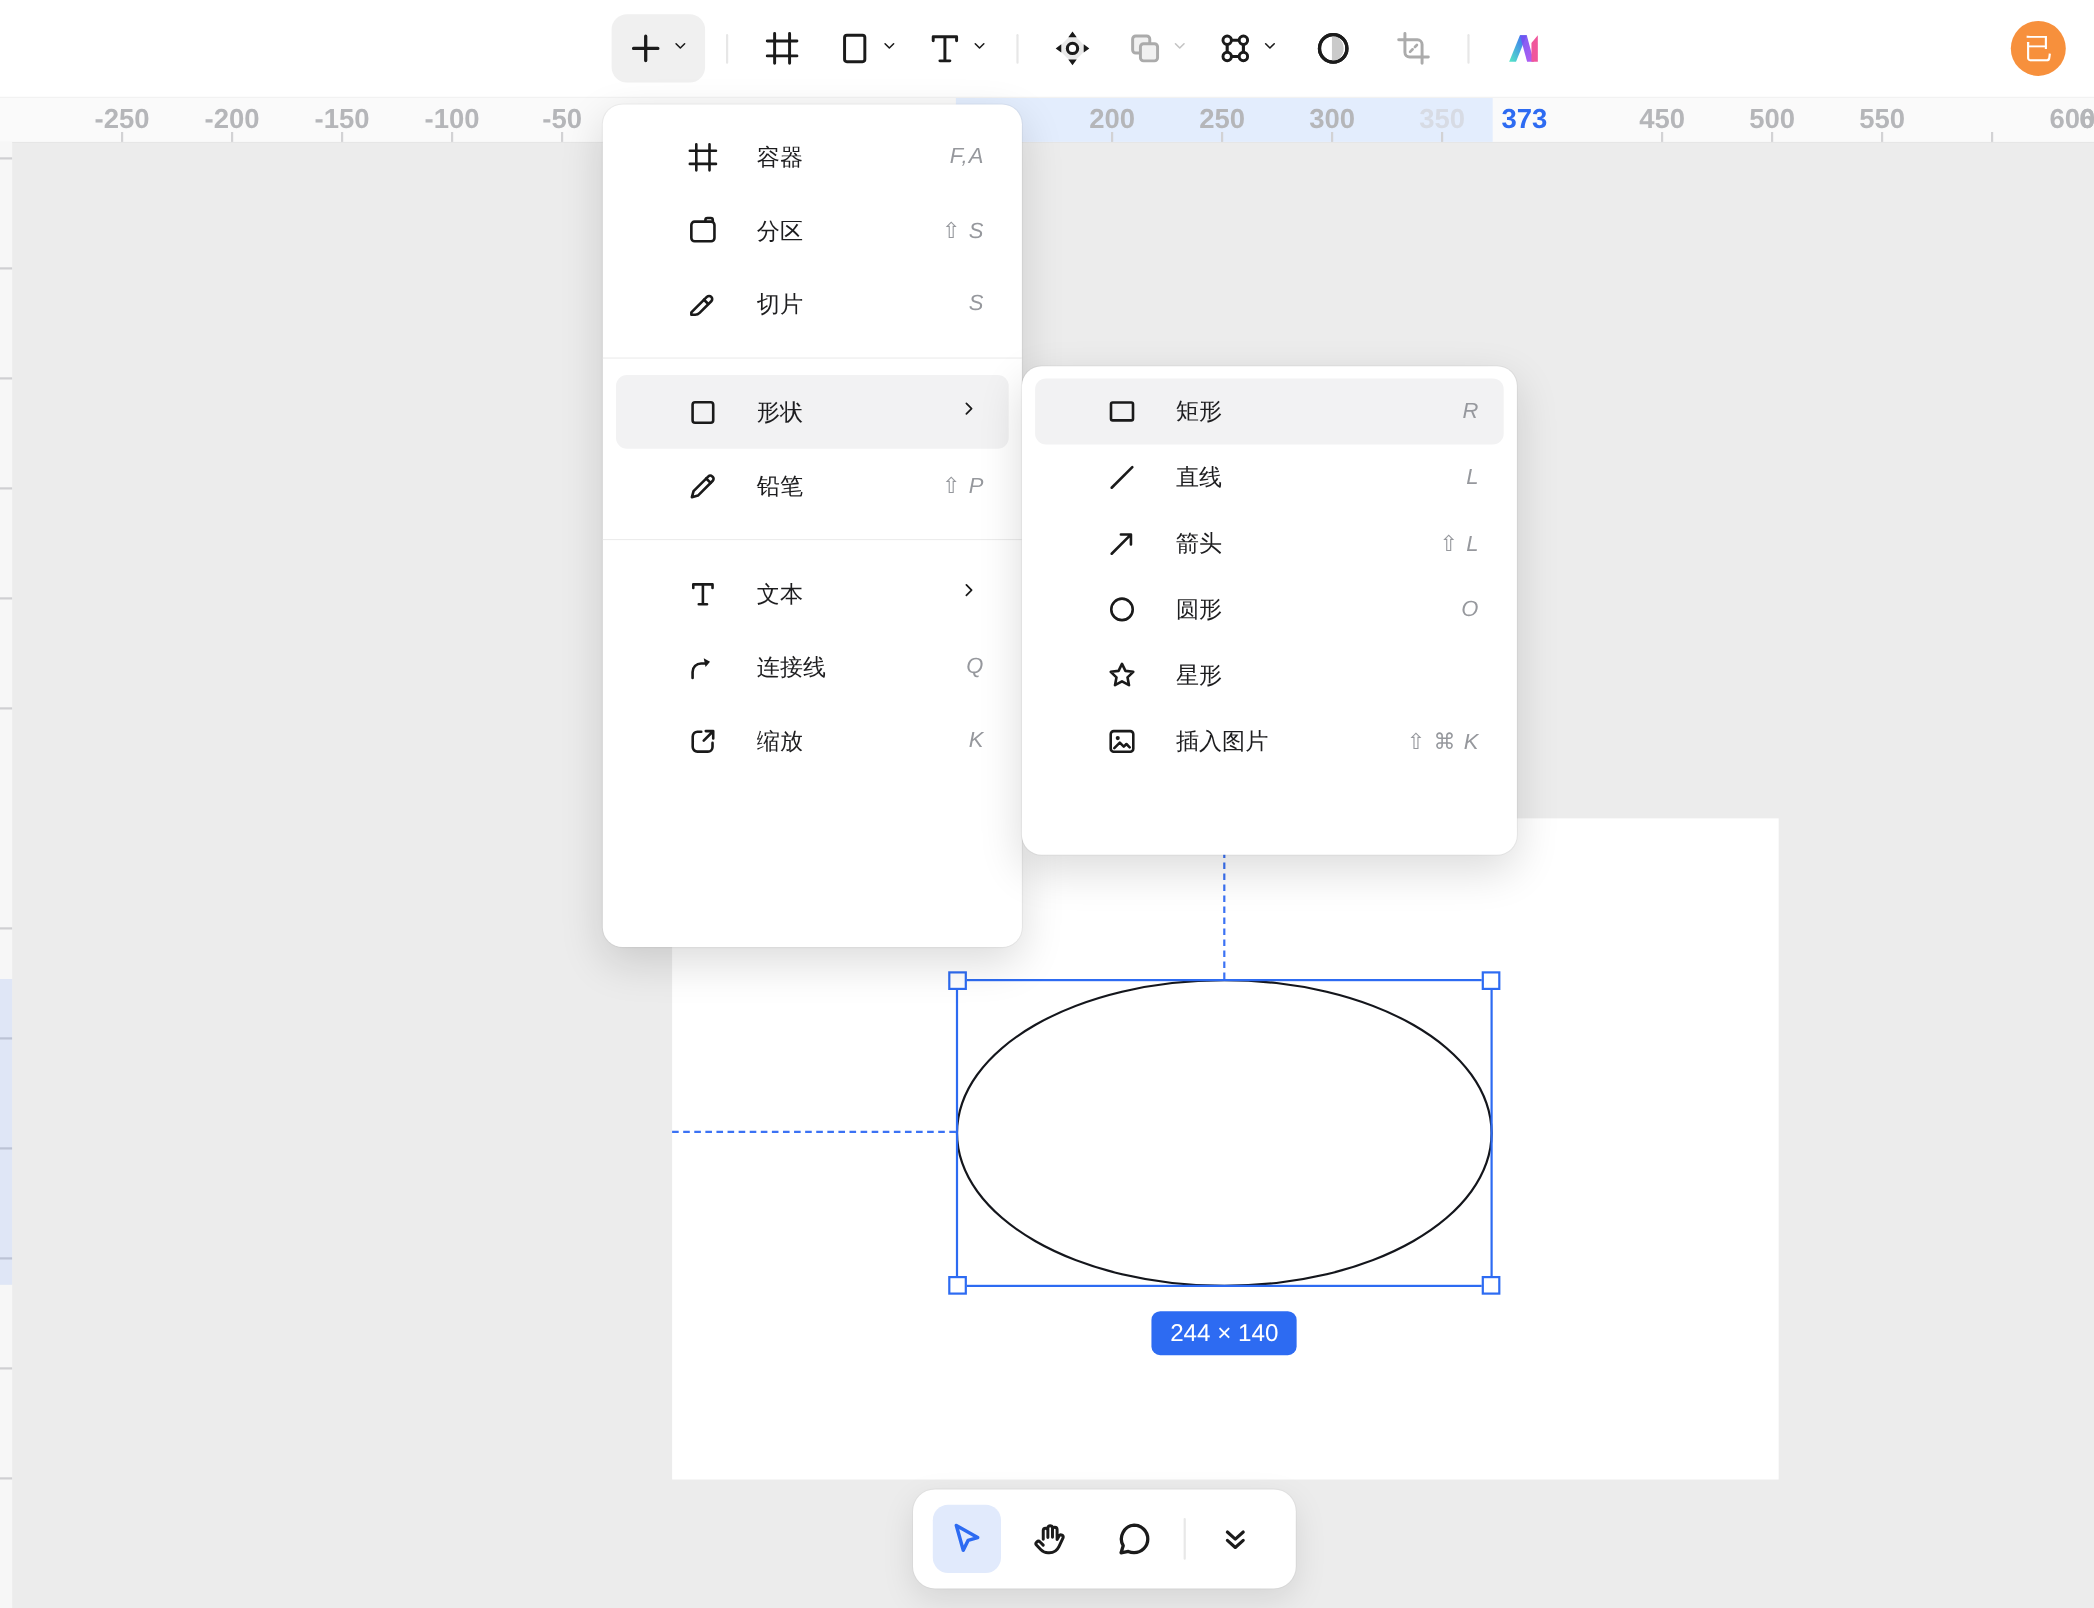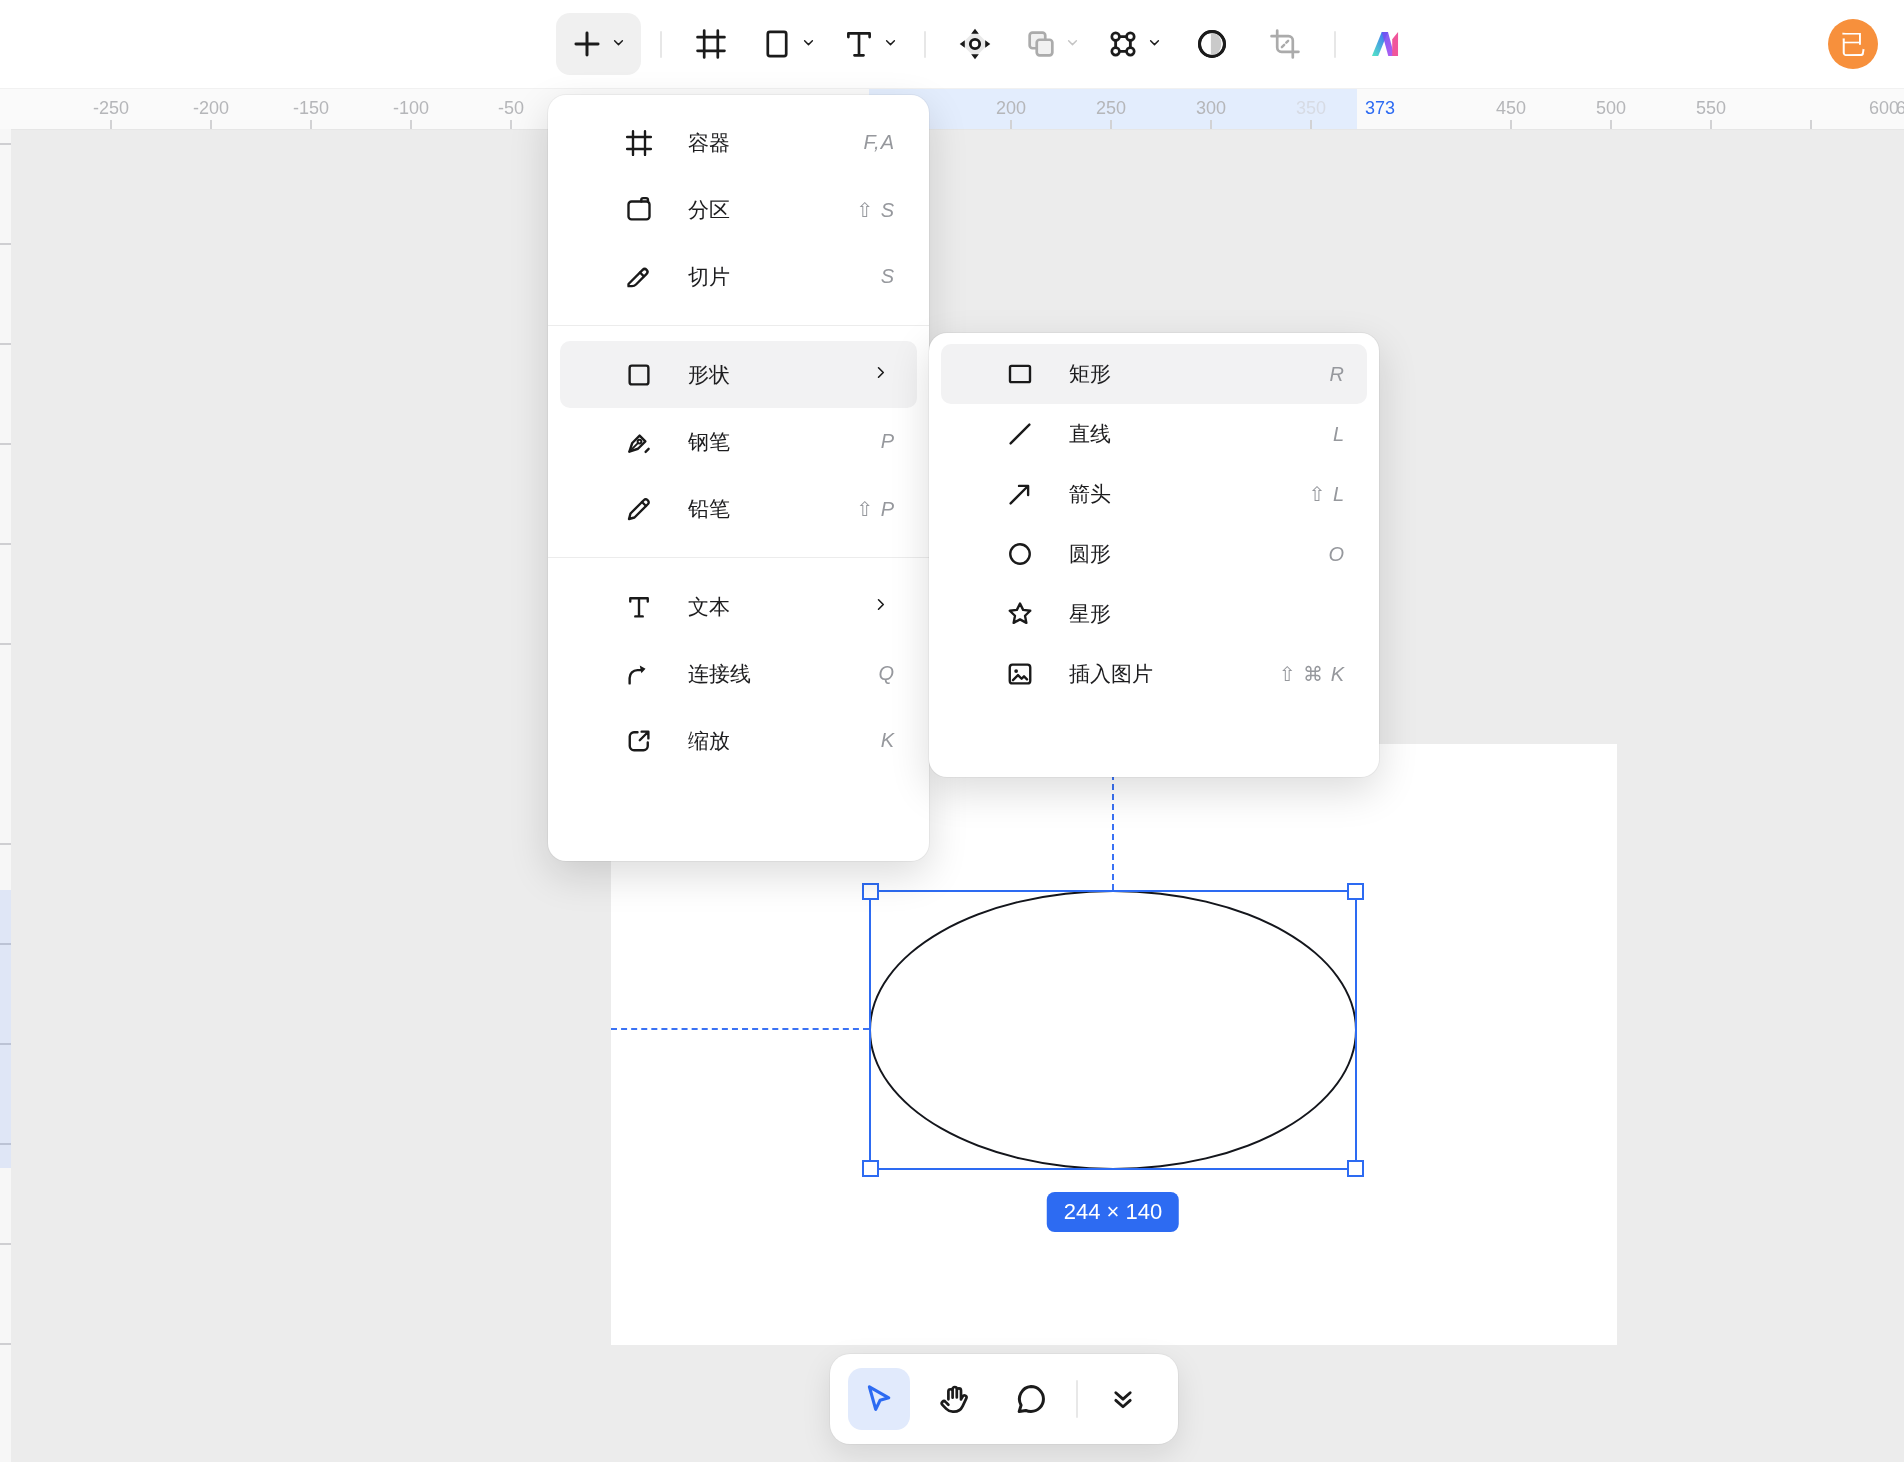--- a/index.html
+++ b/index.html
@@ -14,21 +14,21 @@
   .selection{position:absolute;left:869px;top:890px;width:488px;height:280px;box-sizing:border-box;
              border:2.2px solid #2D6BF2;z-index:4;pointer-events:auto;}
   .handle{position:absolute;width:17px;height:17px;background:#fff;border:2.5px solid #2D6BF2;box-sizing:border-box;z-index:5;}
   .h-tl{left:-9px;top:-9px}.h-tr{right:-9px;top:-9px}.h-bl{left:-9px;bottom:-9px}.h-br{right:-9px;bottom:-9px}
   .size-badge{position:absolute;left:1113px;top:1192px;transform:translateX(-50%);background:#2D6BF2;color:#fff;
               font-size:22px;line-height:40px;padding:0 17px;border-radius:8px;z-index:6;white-space:nowrap;}
 
   
   .h-ruler{position:absolute;left:0;top:88px;right:0;height:41px;background:#FAFAFA;border-bottom:1px solid #E6E6E6;z-index:10;}
   .h-highlight{position:absolute;left:869px;top:0;width:488px;height:41px;background:#E3EDFD;}
-  .ruler-num{position:absolute;top:0;line-height:41px;font-size:18px;color:#B5B6B9;transform:translateX(-50%);white-space:nowrap;}
+  .ruler-num{position:absolute;top:0;line-height:41px;font-size:25px;color:#B5B6B9;transform:translateX(-50%);white-space:nowrap;font-weight:bold;}
   .ruler-num.faded{color:#D7DBE4;}
   .ruler-num.active{color:#2D6BF2;transform:none;}
   .tick{position:absolute;bottom:0;width:2px;height:9px;background:#D2D2D4;}
   .v-ruler{position:absolute;left:0;top:129px;bottom:0;width:11px;background:#F7F7F7;z-index:10;}
   .v-highlight{position:absolute;left:0;top:761px;width:11px;height:278px;background:rgba(59,114,242,0.13);}
   .vtick{position:absolute;left:0;width:11px;height:2px;background:#CFCFD2;}
 
   
   .topbar{position:absolute;left:0;top:0;right:0;height:88px;background:#fff;border-bottom:1px solid #F1F1F1;z-index:50;}
   .topbar-inner{position:absolute;left:556px;top:0;height:88px;display:flex;align-items:center;gap:13px;}
@@ -306,32 +306,20 @@
         <span class="menu-label">形状</span>
         <span class="menu-right chevron"><span class="icon">
             <svg width="19" height="19" viewBox="0 0 24 24" fill="none" stroke="currentColor" stroke-width="1.7" stroke-linecap="round" stroke-linejoin="round">
               <path d="M9.5 6l6 6-6 6" stroke-width="2"></path>
             </svg>
           </span></span>
       </div>
       <div class="menu-row">
         <span class="icon">
           <svg width="30" height="30" viewBox="0 0 24 24" fill="none" stroke="currentColor" stroke-width="1.7" stroke-linecap="round" stroke-linejoin="round">
-            <path d="M4.3 19.7l2.3-6.9 5.9-5.9 4.6 4.6-5.9 5.9-6.9 2.3z" stroke-width="1.9"></path>
-            <circle cx="12.4" cy="11.6" r="1.5" stroke-width="1.6"></circle>
-            <path d="M4.3 19.7l6.6-6.6" stroke-width="1.6"></path>
-            <path d="M17.3 19.9l2.4-2.4" stroke-width="1.9"></path>
-          </svg>
-        </span>
-        <span class="menu-label">钢笔</span>
-        <span class="menu-right">P</span>
-      </div>
-      <div class="menu-row">
-        <span class="icon">
-          <svg width="30" height="30" viewBox="0 0 24 24" fill="none" stroke="currentColor" stroke-width="1.7" stroke-linecap="round" stroke-linejoin="round">
             <path d="M4 20l1.2-4.4L16 4.8a1.9 1.9 0 0 1 2.7 0l.5.5a1.9 1.9 0 0 1 0 2.7L8.4 18.8 4 20z" stroke-width="1.9"></path>
             <path d="M14.4 6.4l3.2 3.2" stroke-width="1.9"></path>
           </svg>
         </span>
         <span class="menu-label">铅笔</span>
         <span class="menu-right">⇧ P</span>
       </div>
       <div class="menu-divider"></div>
       <div class="menu-row">
         <span class="icon">

